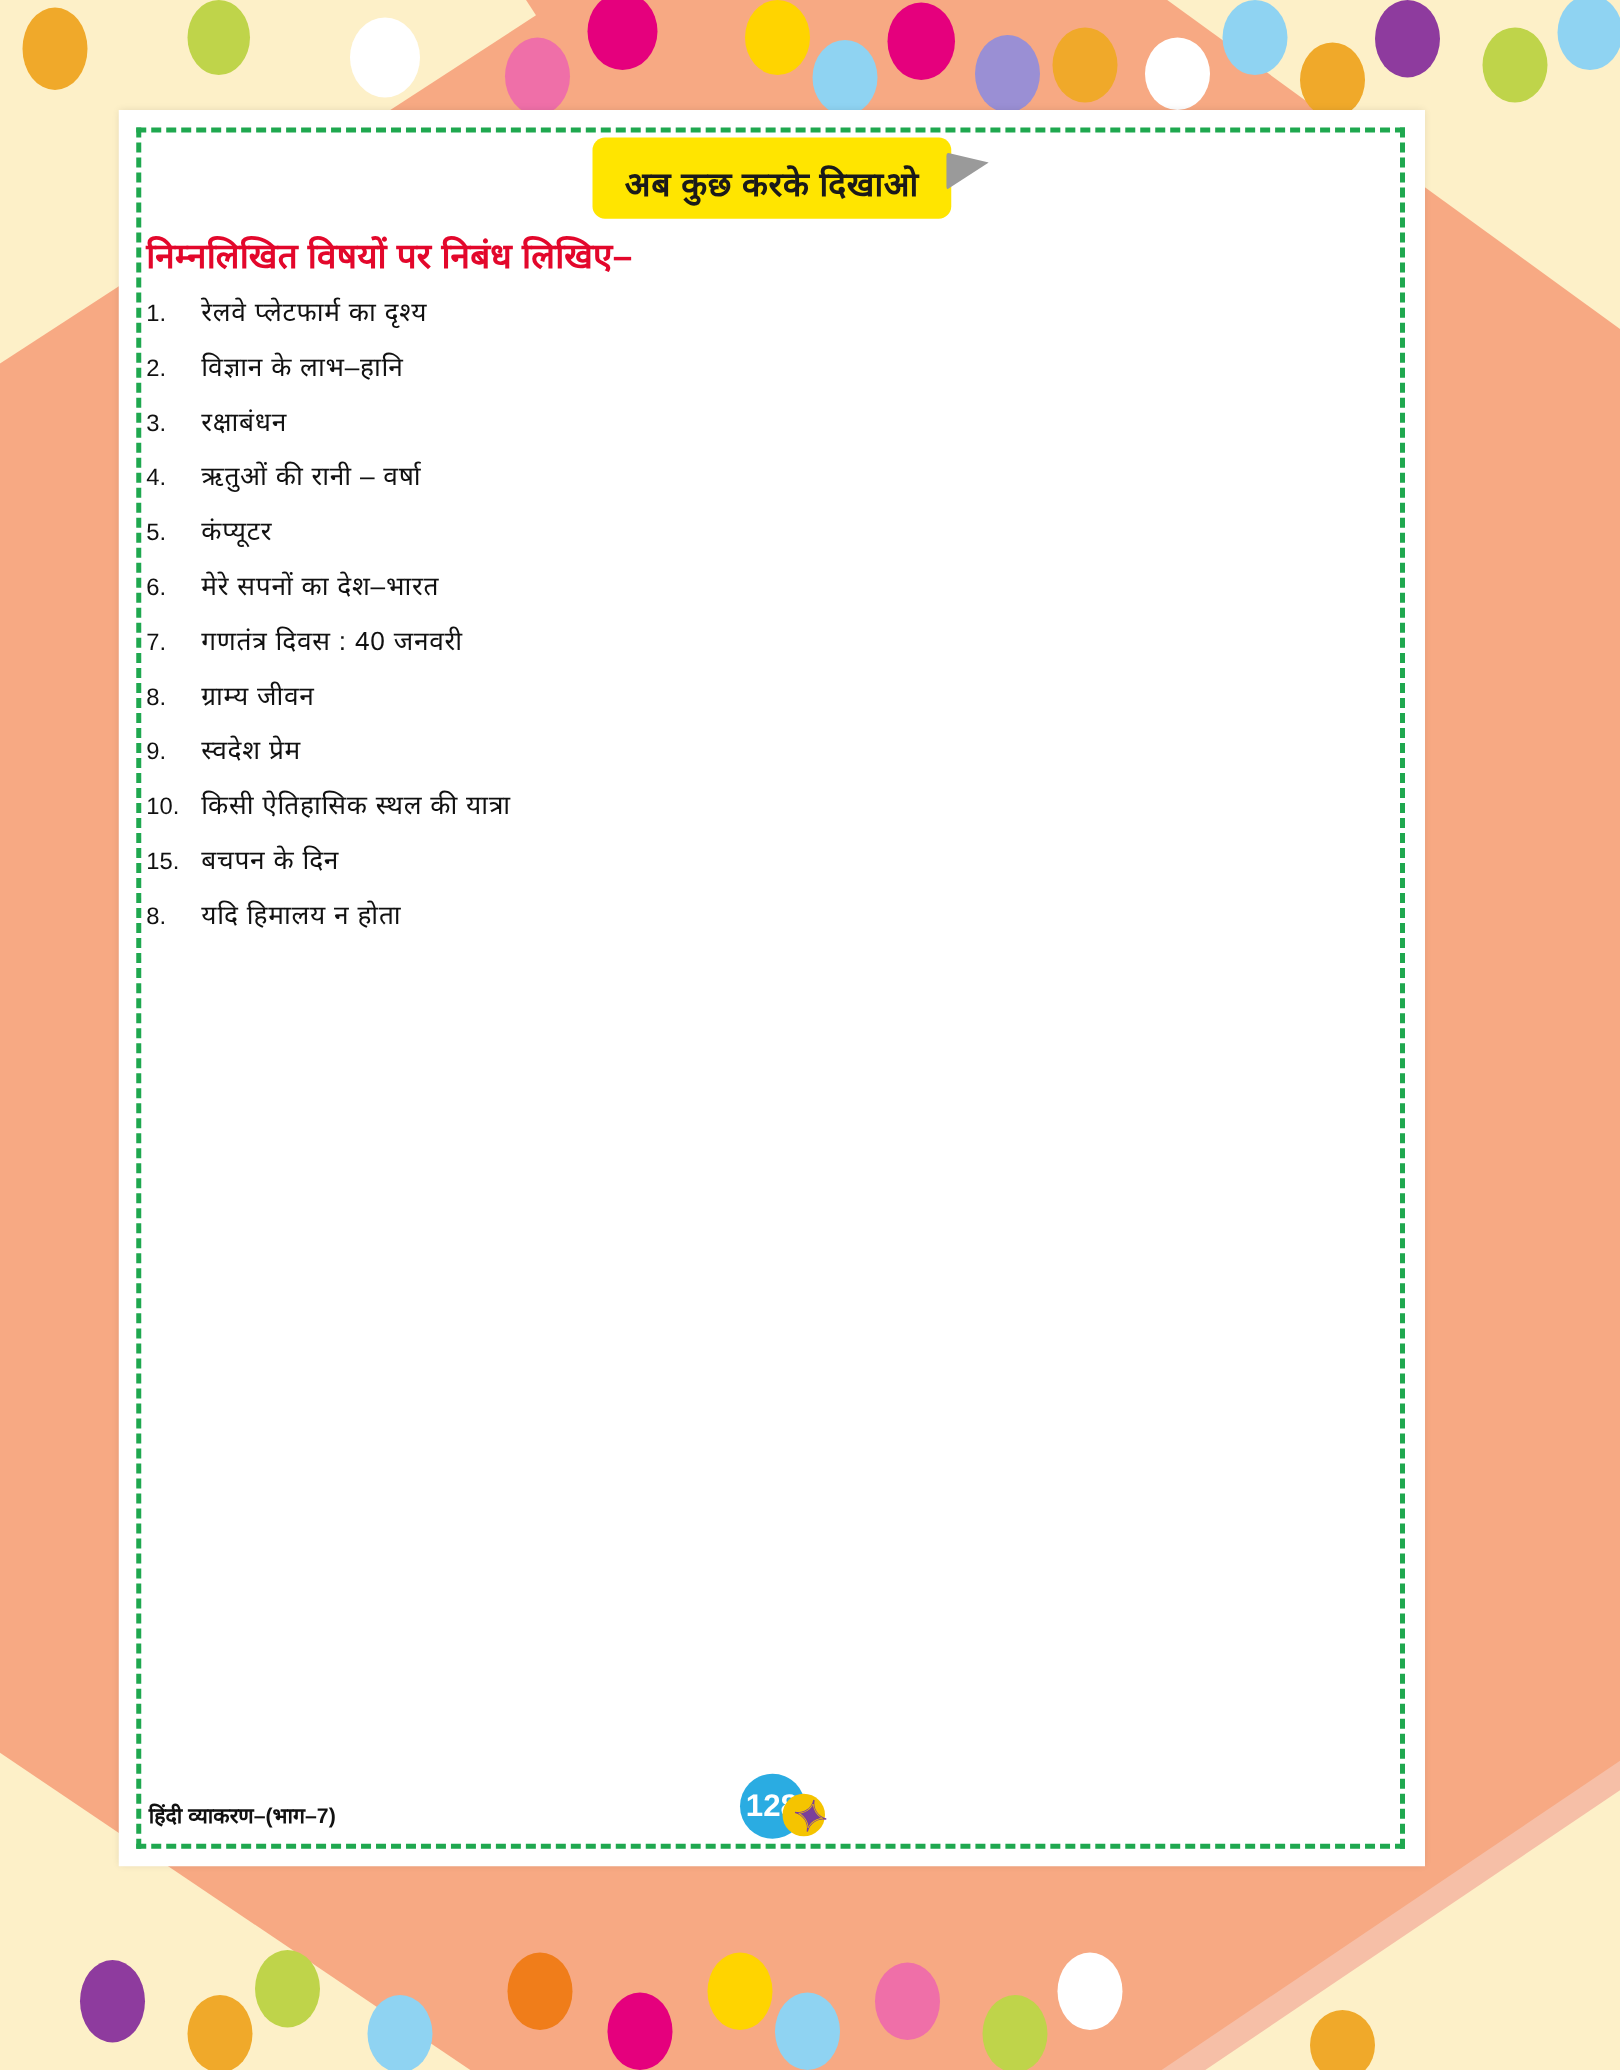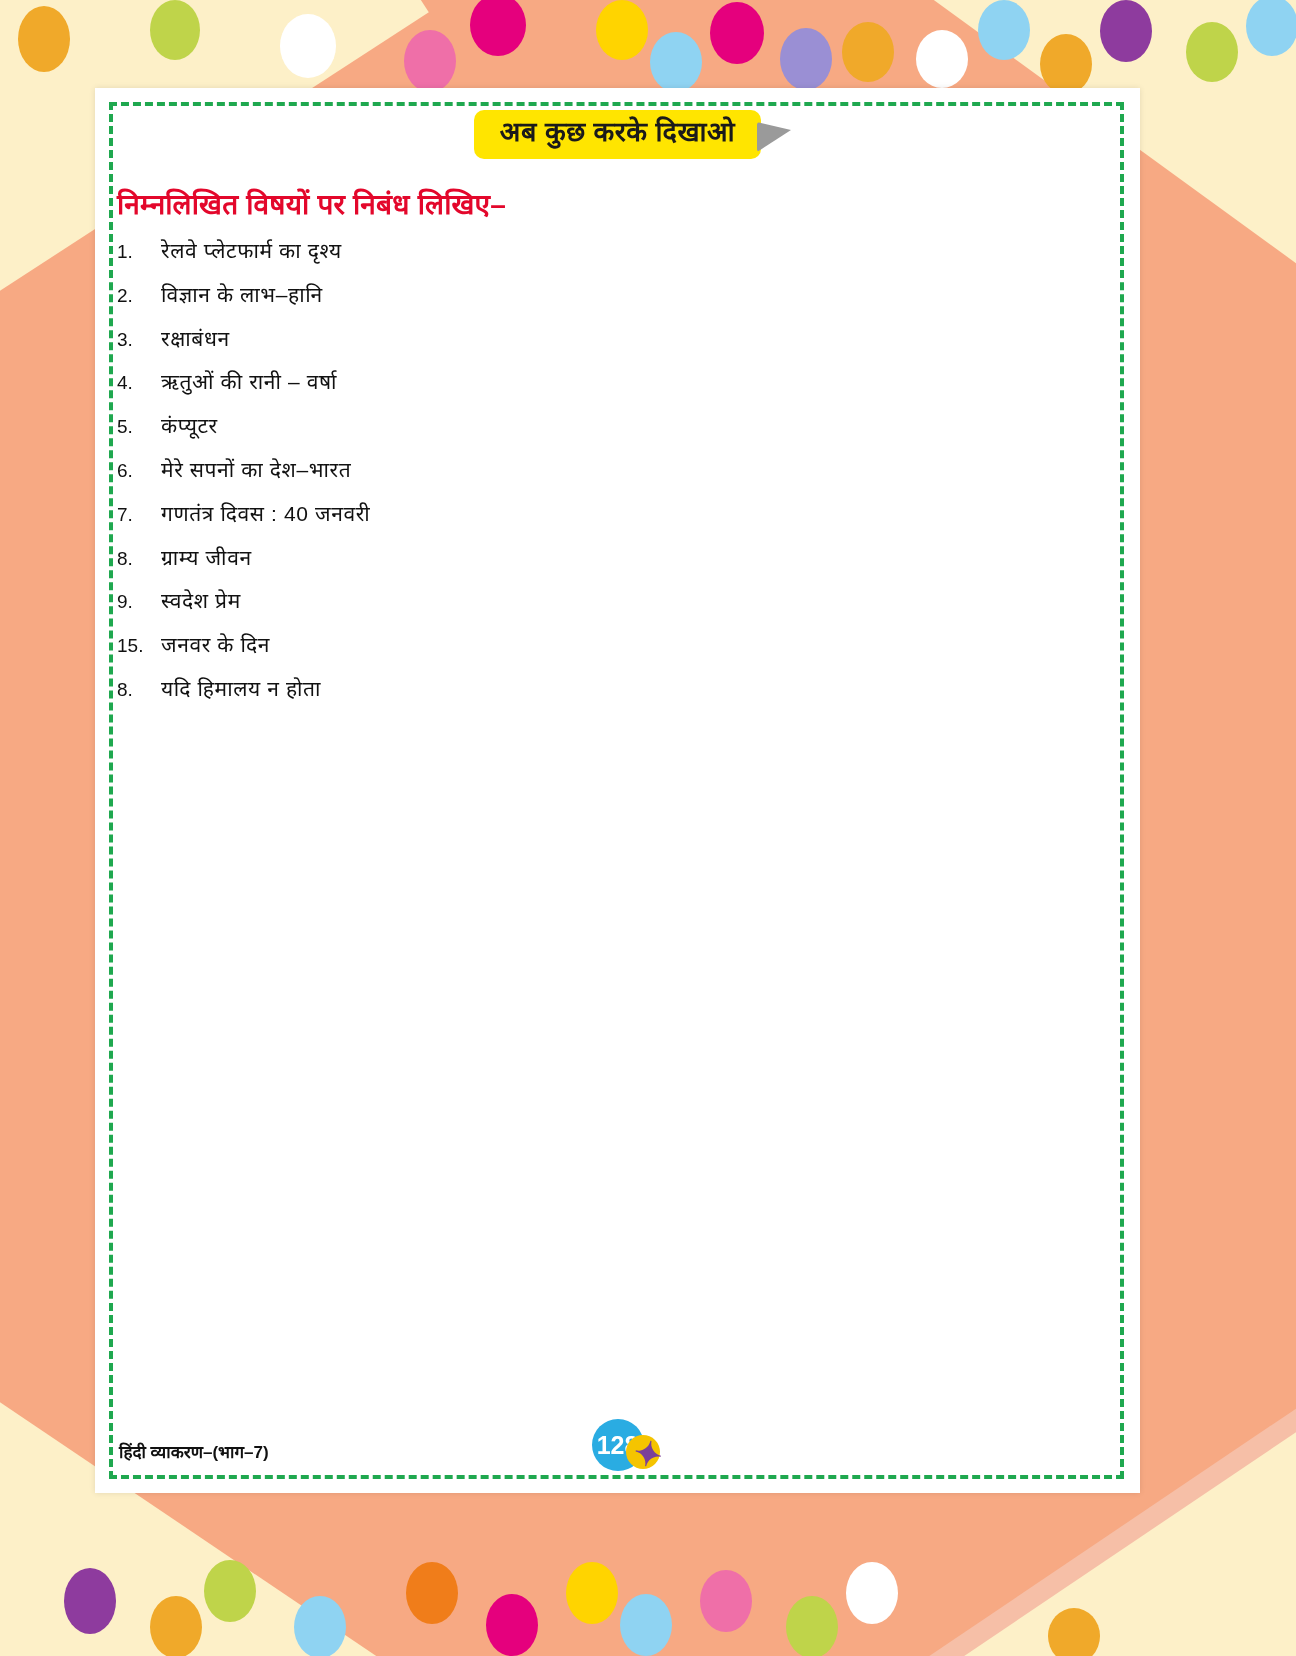--- a/index.html
+++ b/index.html
@@ -106,21 +106,21 @@
     right: 0;
     top: 22px;
     display: flex;
     justify-content: center;
     align-items: center;
   }
   .banner {
     position: relative;
     background: #ffe500;
     border-radius: 10px;
-    padding: 6px 26px 9px 26px;
+    padding: 22px 26px 9px 26px;
     font-family: "Liberation Sans", sans-serif;
     font-weight: bold;
     font-size: 27px;
     color: #1a1a1a;
     letter-spacing: 0.5px;
     line-height: 1.25;
     white-space: nowrap;
   }
   .banner-tail {
     position: absolute;
@@ -314,22 +314,26 @@
         </li>
         <li>
           <span class="num">8.</span>
           <span class="topic-text">ग्राम्य जीवन</span>
         </li>
         <li>
           <span class="num">9.</span>
           <span class="topic-text">स्वदेश प्रेम</span>
         </li>
         <li>
+          <span class="num">10.</span>
+          <span class="topic-text">किसी ऐतिहासिक स्थल की यात्रा</span>
+        </li>
+        <li>
           <span class="num">15.</span>
-          <span class="topic-text">जनवर के दिन</span>
+          <span class="topic-text">बचपन के दिन</span>
         </li>
         <li>
           <span class="num">8.</span>
           <span class="topic-text">यदि हिमालय न होता</span>
         </li>
       </ol>
   </div>
 
   <div class="footer-left">हिंदी व्याकरण–(भाग–7)</div>
 

